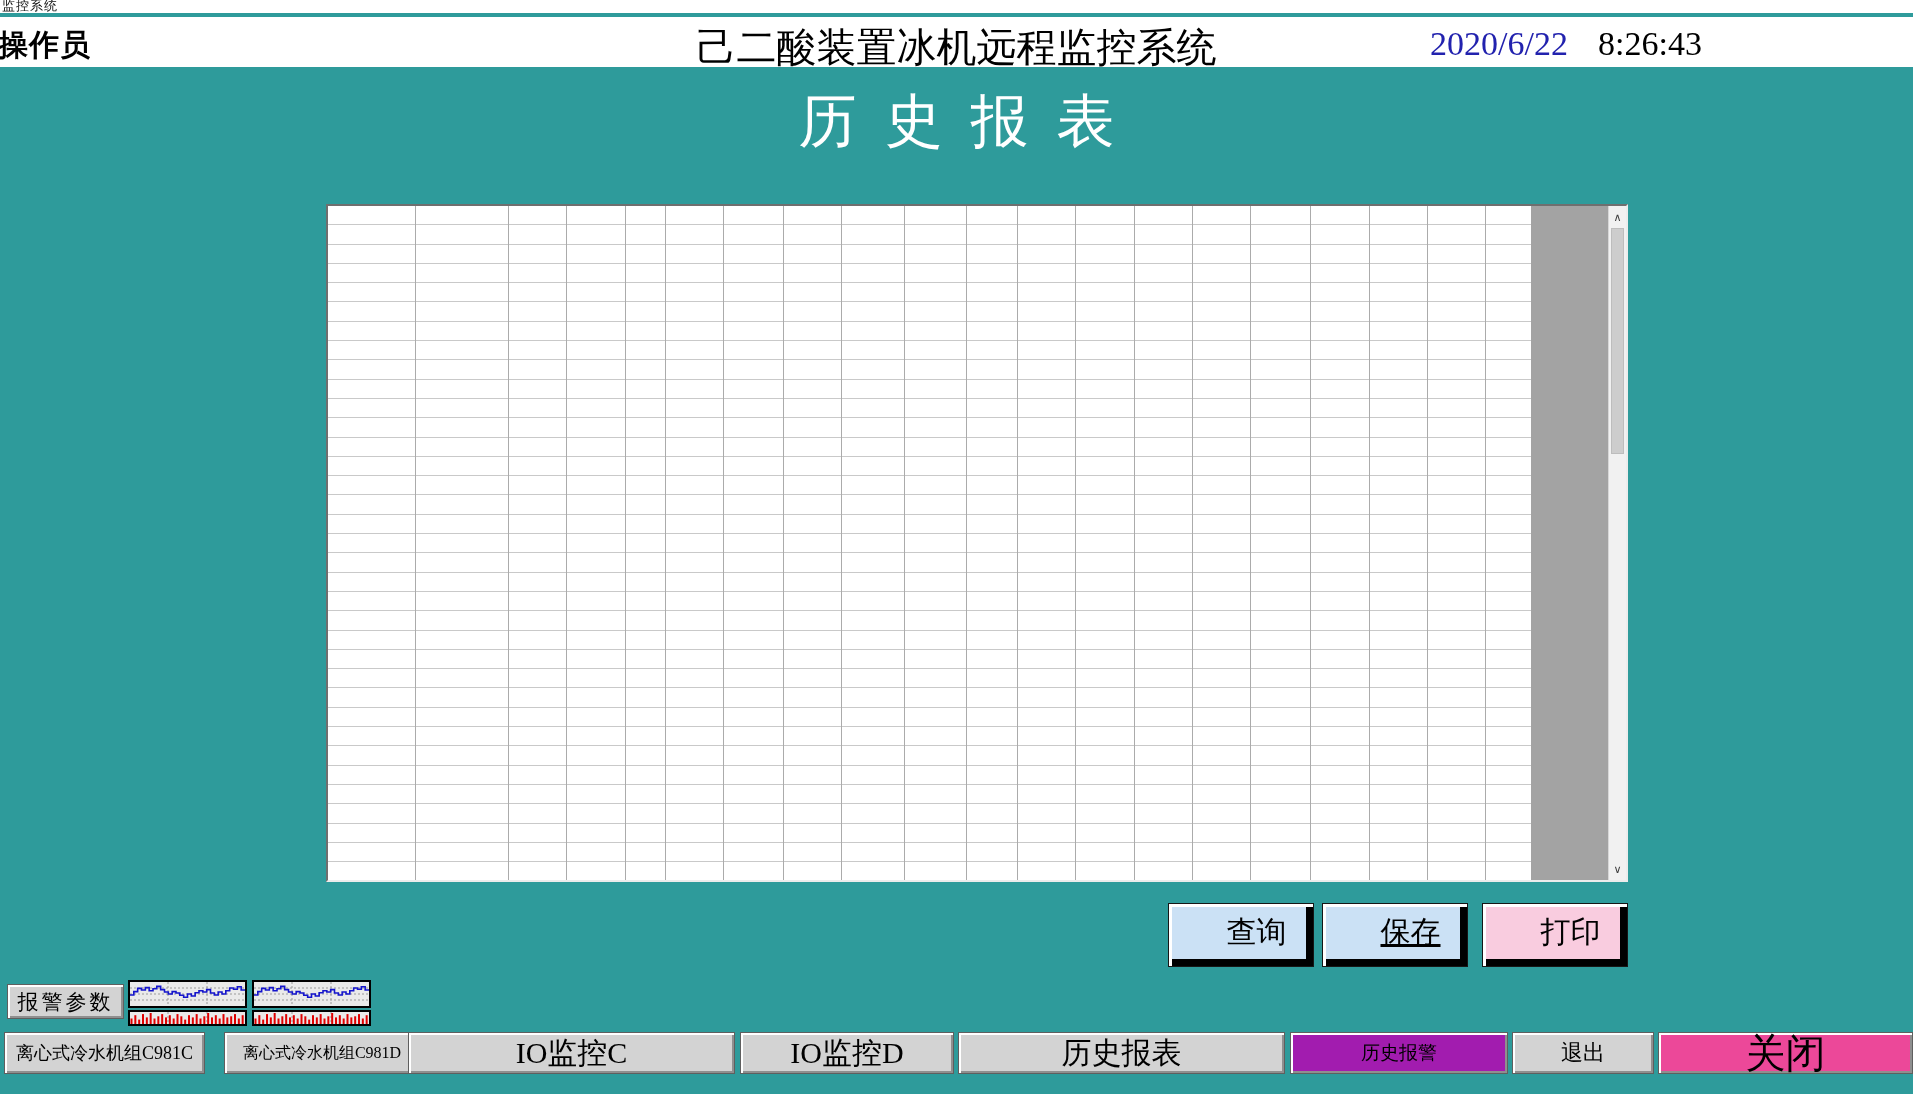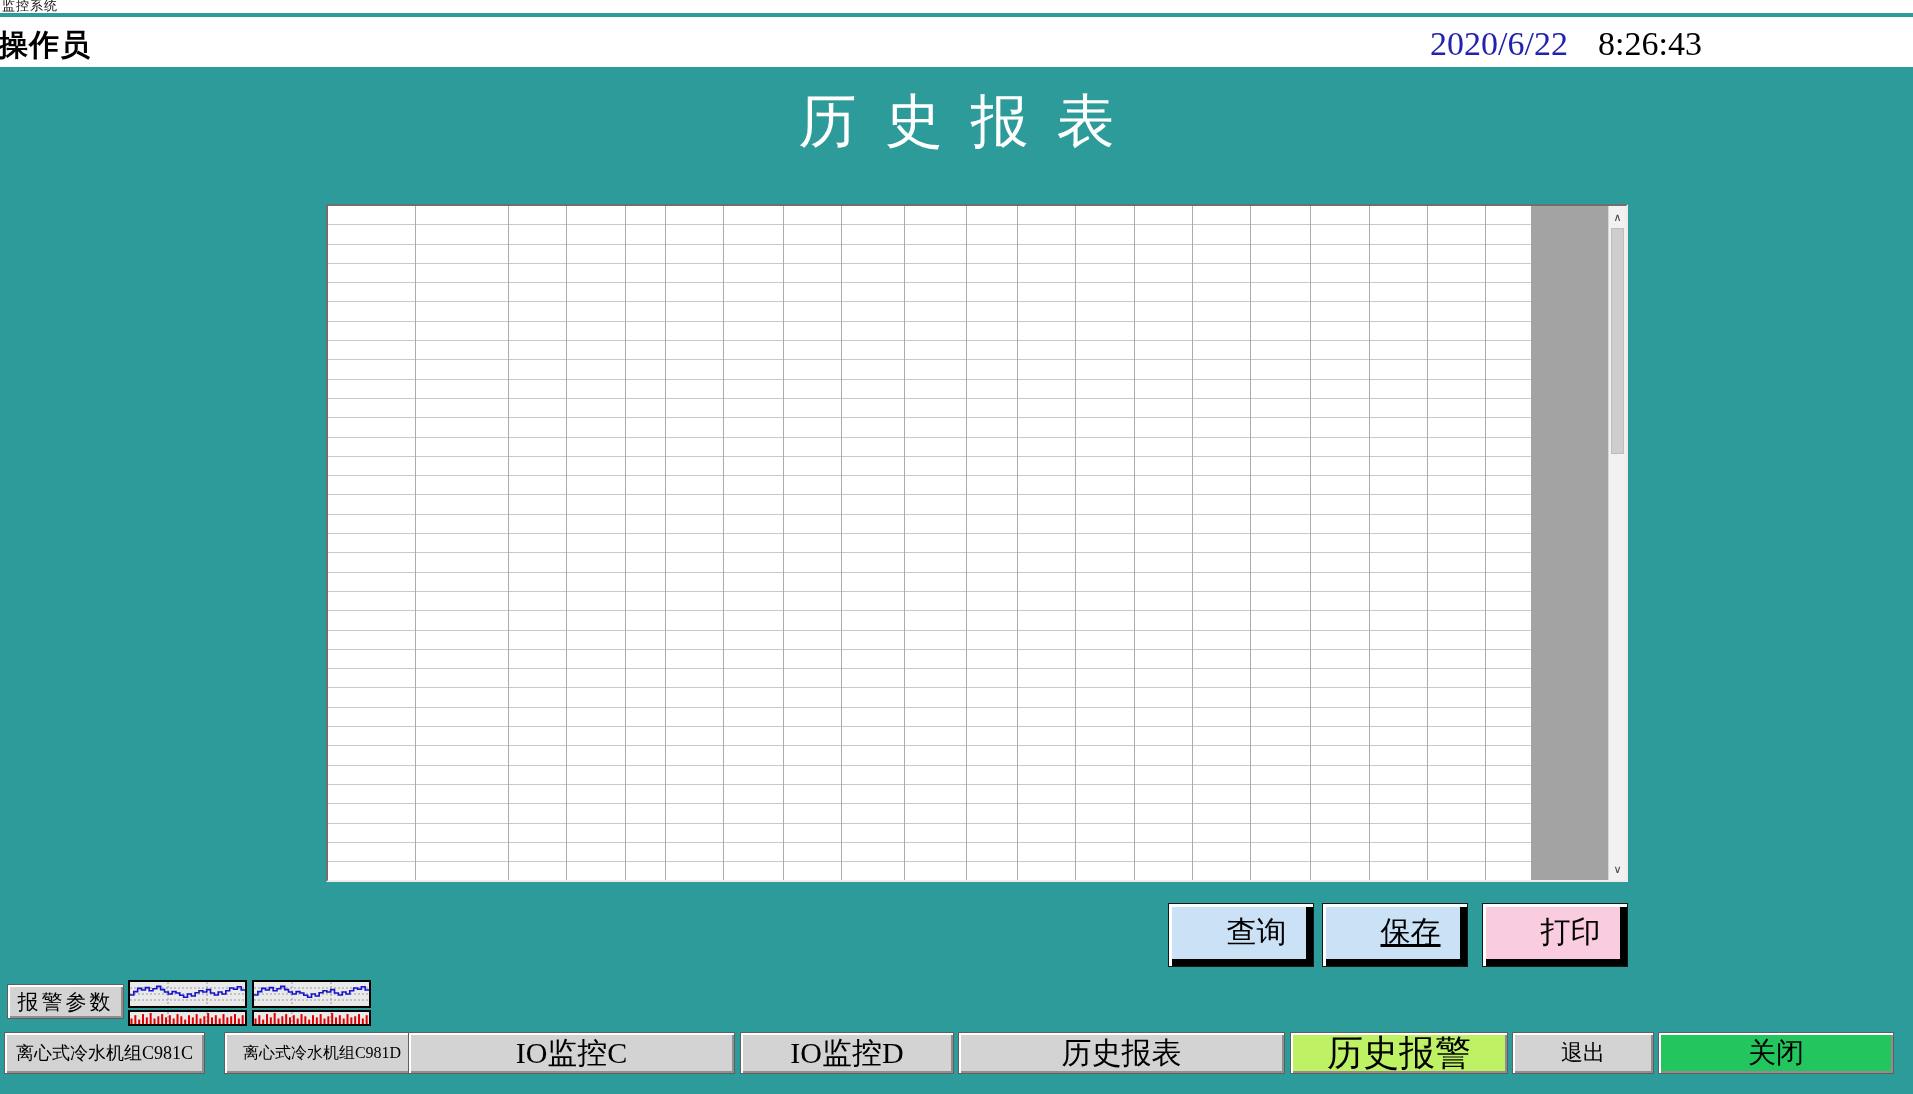--- a/index.html
+++ b/index.html
@@ -129,20 +129,21 @@
 </style>
 </head>
 <body>
 
 <div id="top-strip">
   <span id="system-label">监控系统</span>
 </div>
 
 <div id="header-band">
   <span id="operator-label">操作员</span>
+  <span id="main-title">己二酸装置冰机远程监控系统</span>
   <span id="header-date" style="color: rgb(34, 34, 174);">2020/6/22</span>
   <span id="header-time">8:26:43</span>
 </div>
 
 <div id="page-heading">历史报表</div>
 
 <div id="report-frame">
   <div id="report-grid">
       <div class="col-line" style="left: 87px;"></div>
       <div class="col-line" style="left: 180px;"></div>
@@ -293,22 +294,22 @@
     </div>
     <div class="bevel nav-button" style="left: 408px; width: 327px; font-size: 30px; background: rgb(211, 211, 211);">
       <span>IO监控C</span>
     </div>
     <div class="bevel nav-button" style="left: 740px; width: 214px; font-size: 30px; background: rgb(211, 211, 211);">
       <span>IO监控D</span>
     </div>
     <div class="bevel nav-button" style="left: 958px; width: 327px; font-size: 30px; background: rgb(211, 211, 211);">
       <span>历史报表</span>
     </div>
-    <div class="bevel nav-button" style="left: 1290px; width: 218px; font-size: 36px; background: #bef264;">
+    <div class="bevel nav-button" style="left: 1290px; width: 218px; font-size: 19px; background: #a21caf;">
       <span>历史报警</span>
     </div>
     <div class="bevel nav-button" style="left: 1512px; width: 142px; font-size: 22px; background: rgb(211, 211, 211);">
       <span>退出</span>
     </div>
-    <div class="bevel nav-button" style="left: 1658px; width: 236px; font-size: 28px; background: #22c55e;">
+    <div class="bevel nav-button" style="left: 1658px; width: 255px; font-size: 40px; background: #ec4899;">
       <span>关闭</span>
     </div>
   </div>
 
 </body></html>

